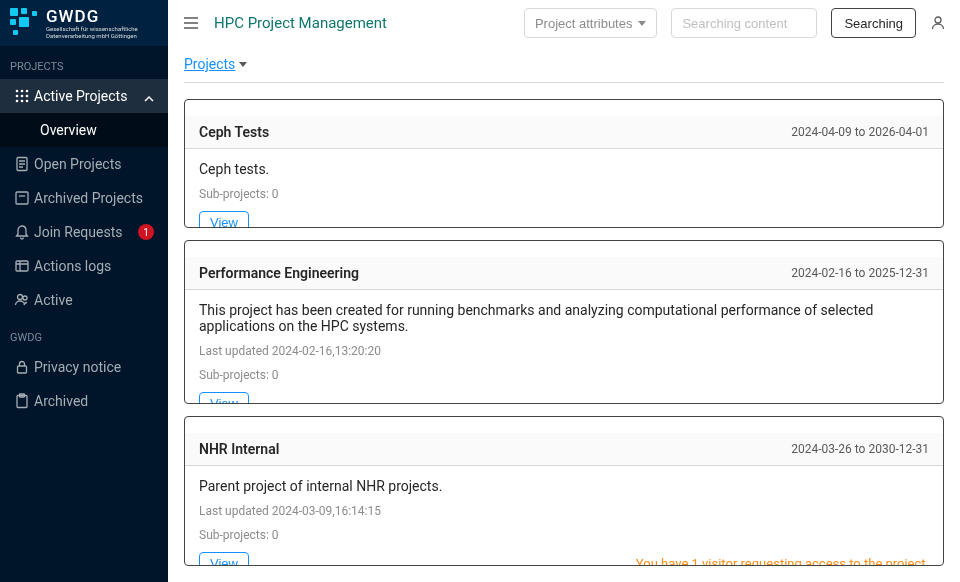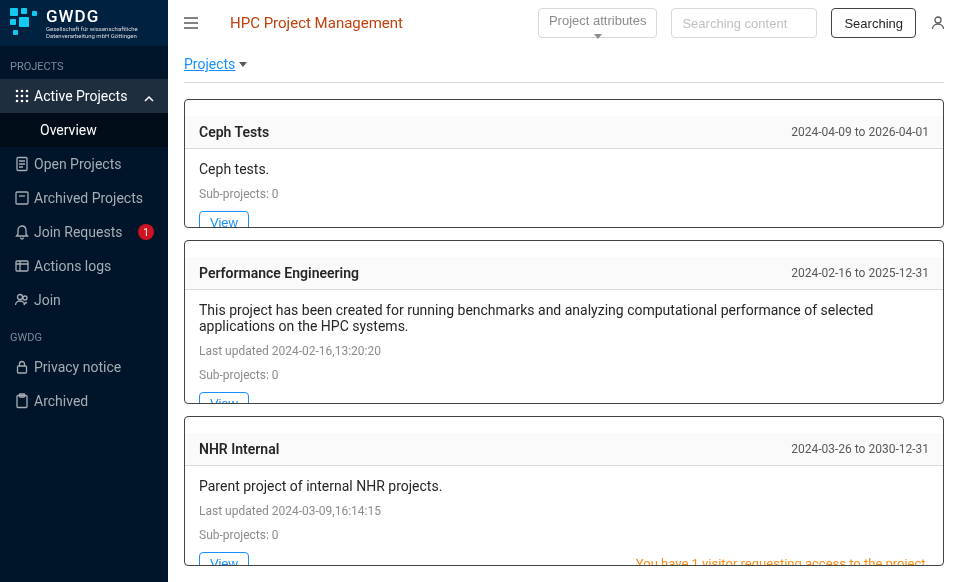--- a/index.html
+++ b/index.html
@@ -89,35 +89,34 @@
 
     .header {
       height: 46px;
       display: flex;
       align-items: center;
       padding: 0 14px;
       gap: 14px;
       border-bottom: 0px solid #f0f0f0;
     }
     .hamburger { width: 18px; height: 18px; cursor: pointer; }
-    .header-title { font-size: 15px; color: #c2410c; margin-left: 16px; }
+    .header-title { font-size: 15px; color: #0f766e; }
     .header-spacer { flex: 1; }
     .dropdown-btn {
       border: 1px solid #d9d9d9;
       background: #fff;
       border-radius: 4px;
       padding: 4px 10px;
       font-size: 13px;
       color: #8c8c8c;
       cursor: pointer;
       display: flex;
       align-items: center;
       gap: 6px;
       height: 30px;
-      flex-direction: column;
     }
     .search-input {
       border: 1px solid #d9d9d9;
       border-radius: 4px;
       padding: 4px 10px;
       font-size: 13px;
       height: 30px;
       width: 146px;
       outline: none;
     }
@@ -311,21 +310,21 @@
   </div>
 
   <div class="nav-item">
     <span class="nav-icon">
       <svg viewBox="0 0 16 16" fill="none" stroke="currentColor" stroke-width="1.3">
           <circle cx="6" cy="5" r="2.5"></circle>
           <circle cx="11" cy="6" r="2"></circle>
           <path d="M1.5 13c0-2.2 2-4 4.5-4s4.5 1.8 4.5 4M10 13c.3-1.5 1.5-2.5 3-2.5"></path>
         </svg>
     </span>
-    <span class="nav-label">Join</span>
+    <span class="nav-label">Active</span>
   </div>
 
   <div class="sidebar-section-label">GWDG</div>
 
   <div class="nav-item">
     <span class="nav-icon">
       <svg viewBox="0 0 16 16" fill="none" stroke="currentColor" stroke-width="1.3">
           <rect x="3.5" y="7" width="9" height="7" rx="1"></rect>
           <path d="M5.5 7V5a2.5 2.5 0 015 0v2"></path>
         </svg>

